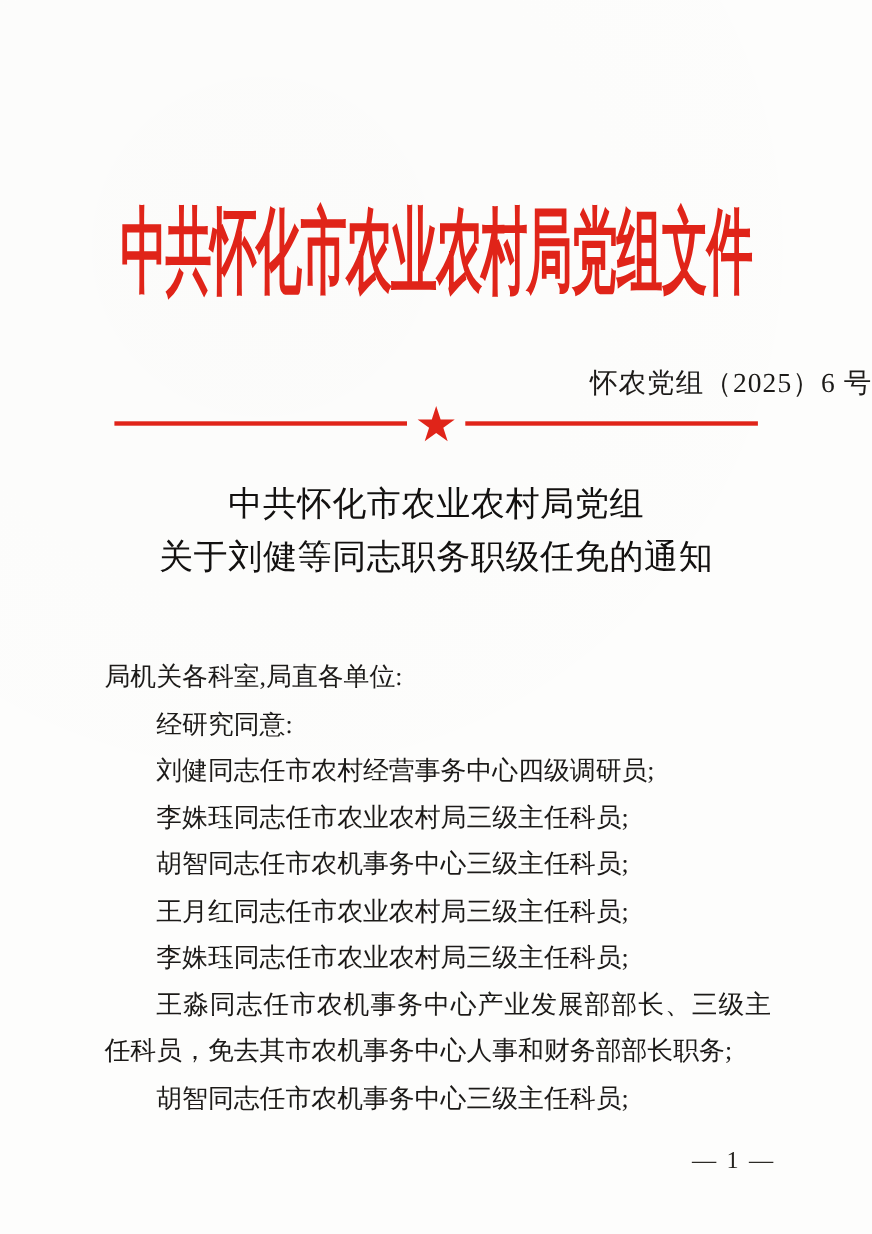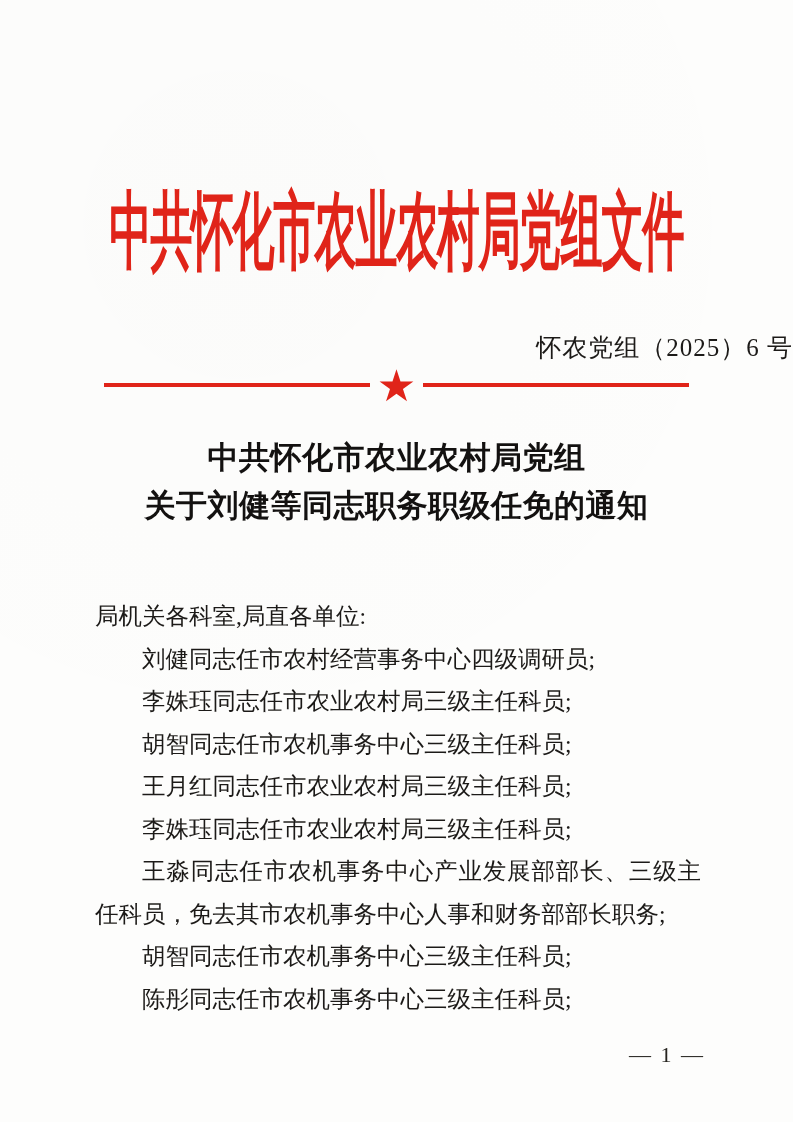--- a/index.html
+++ b/index.html
@@ -48,21 +48,21 @@
     color: var(--red);
     font-size: 44px;
     line-height: 1;
     margin: 0 7px;
     transform: translateY(2px);
   }
   .doc-title {
     position: absolute; top: 434px; left: 0; width: 100%;
     text-align: center;
     font-size: 31px;
-    font-weight: bold;
+    font-weight: normal;
     line-height: 48px;
     color: #131110;
     letter-spacing: 0.5px;
   }
   .body-text {
     position: absolute; top: 595px; left: 95px; width: 606px;
     font-size: 23.5px;
     line-height: 42.5px;
     text-align: justify;
     color: var(--ink);
@@ -91,25 +91,25 @@
     <span class="line"></span>
   </div>
 
   <div class="doc-title">
     <div>中共怀化市农业农村局党组</div>
     <div>关于刘健等同志职务职级任免的通知</div>
   </div>
 
   <div class="body-text">
     <p class="salutation">局机关各科室,局直各单位:</p>
+    <p class="para">经研究同意:</p>
     <p class="para">刘健同志任市农村经营事务中心四级调研员;</p>
     <p class="para">李姝珏同志任市农业农村局三级主任科员;</p>
     <p class="para">胡智同志任市农机事务中心三级主任科员;</p>
     <p class="para">王月红同志任市农业农村局三级主任科员;</p>
     <p class="para">李姝珏同志任市农业农村局三级主任科员;</p>
     <p class="para">王淼同志任市农机事务中心产业发展部部长、三级主任科员，免去其市农机事务中心人事和财务部部长职务;</p>
     <p class="para">胡智同志任市农机事务中心三级主任科员;</p>
-    <p class="para">陈彤同志任市农机事务中心三级主任科员;</p>
   </div>
 
   <div class="page-number">— 1 —</div>
 
 </div>
 
 </body></html>

